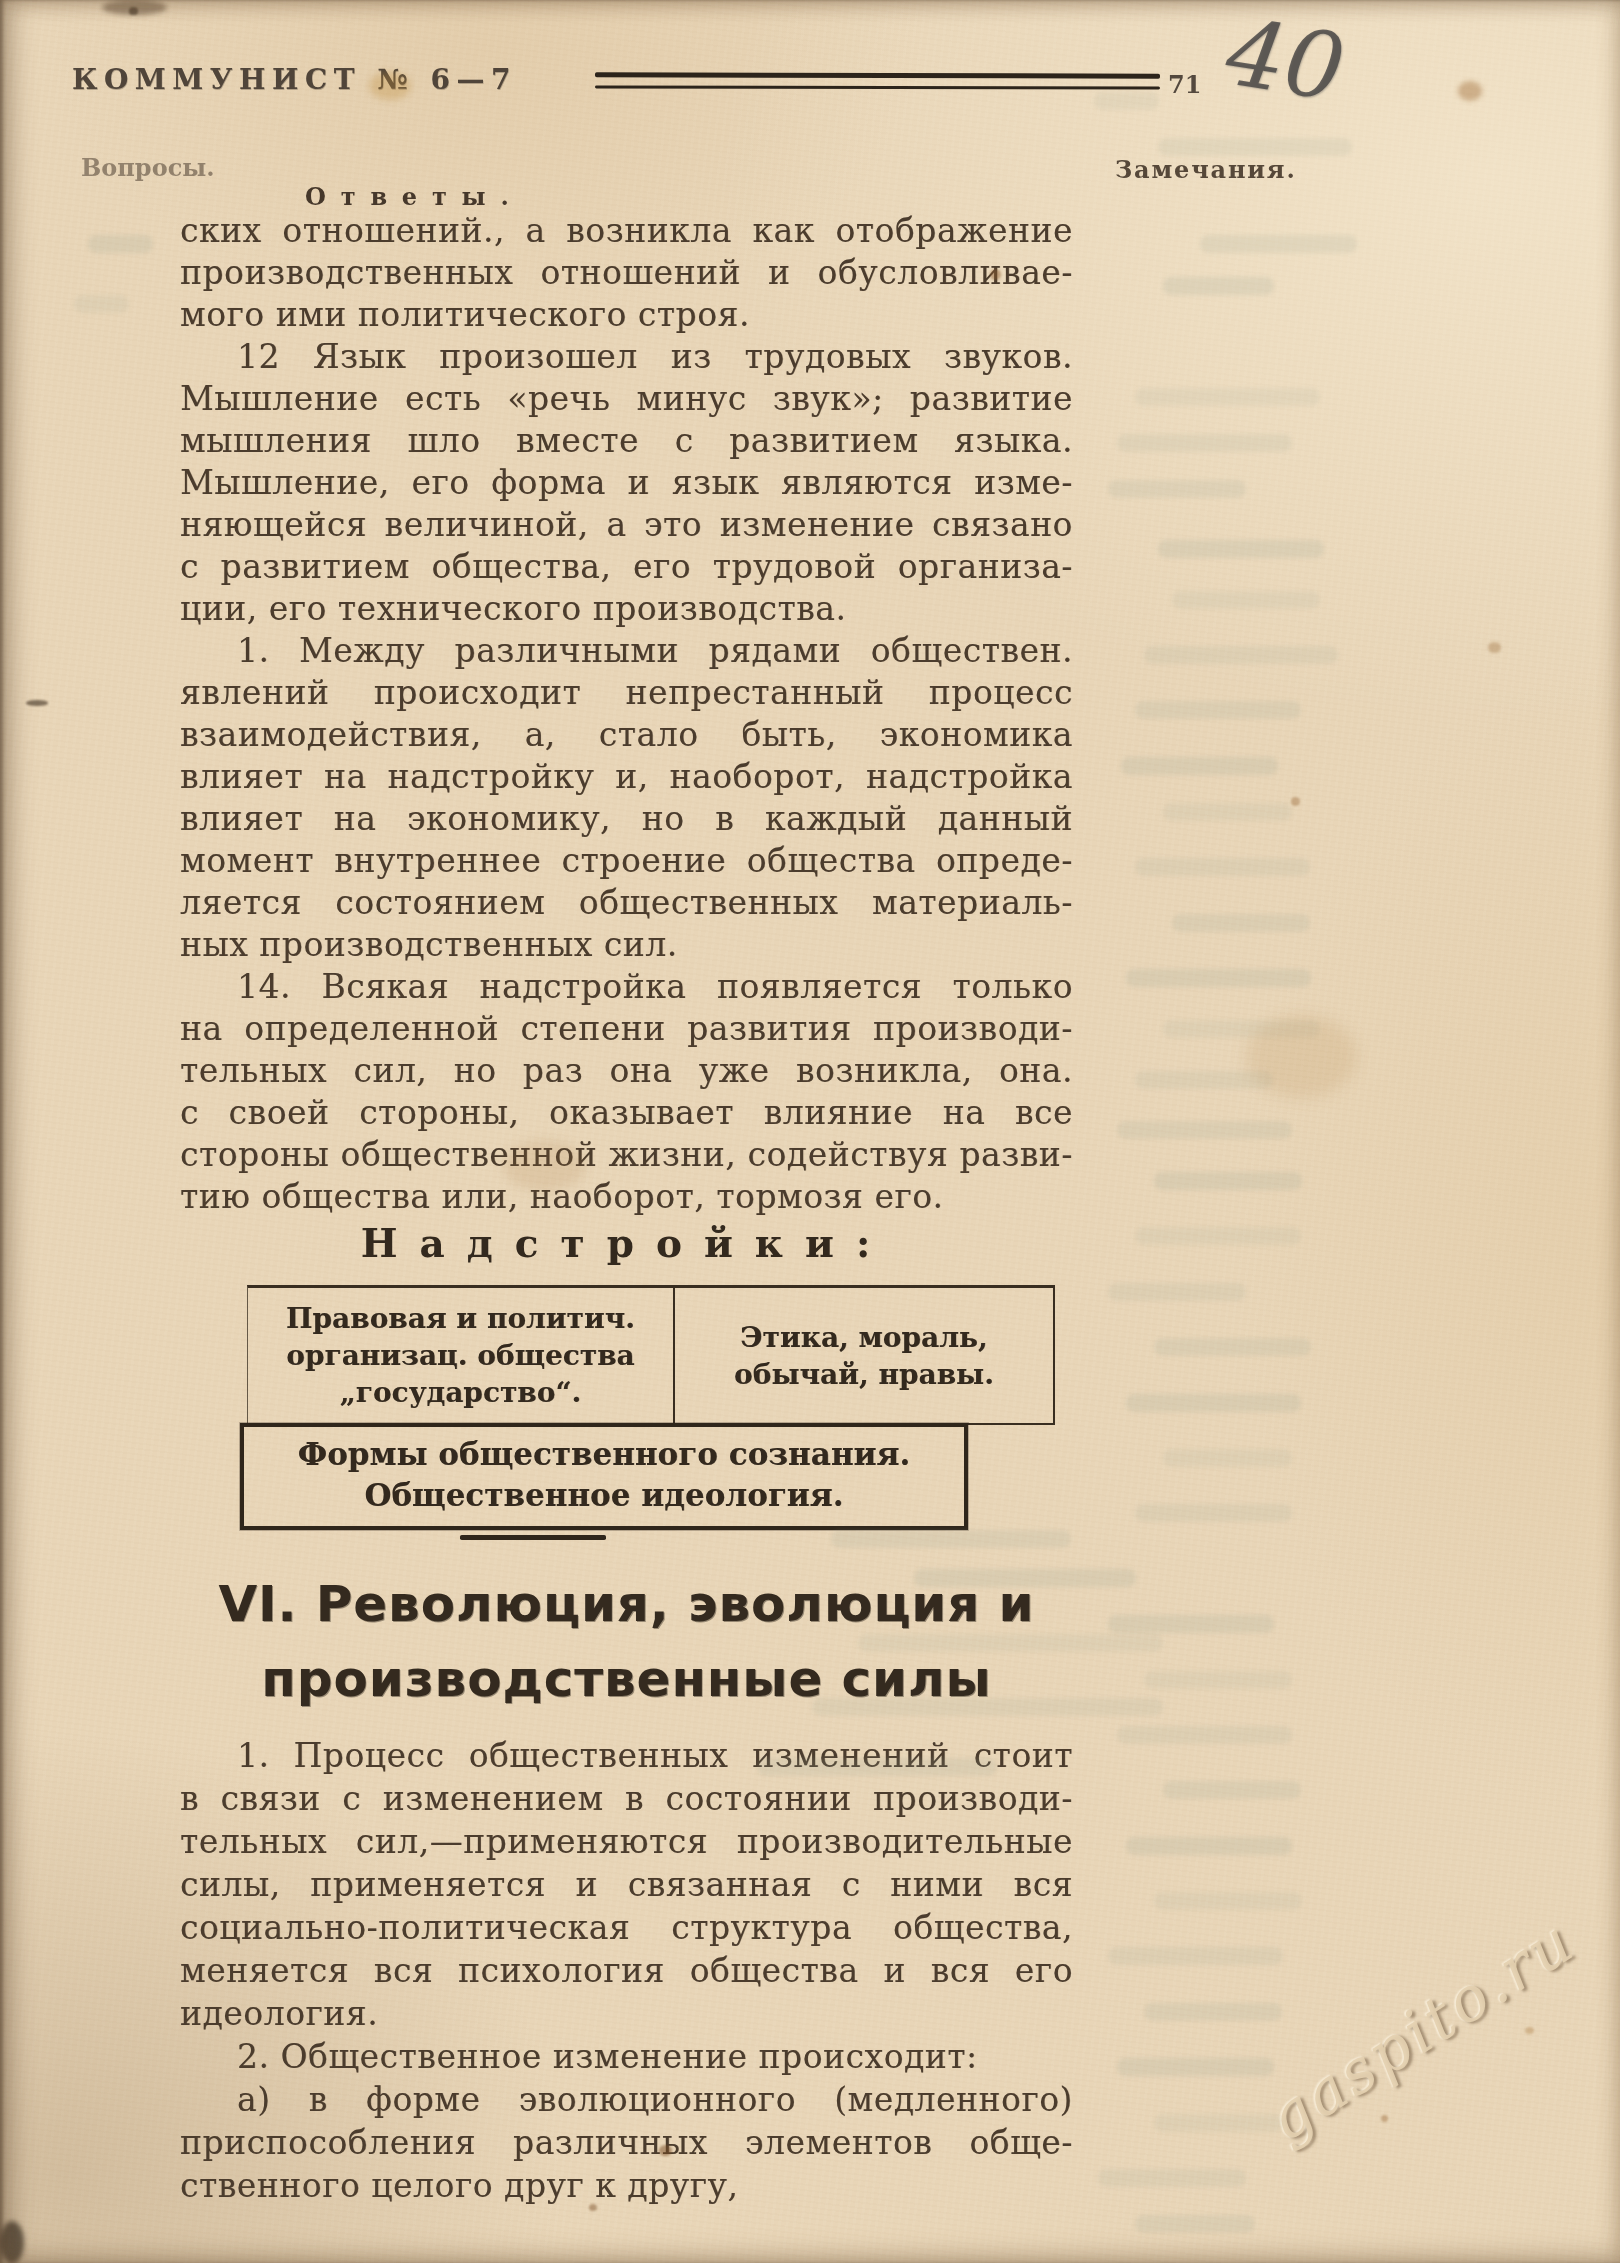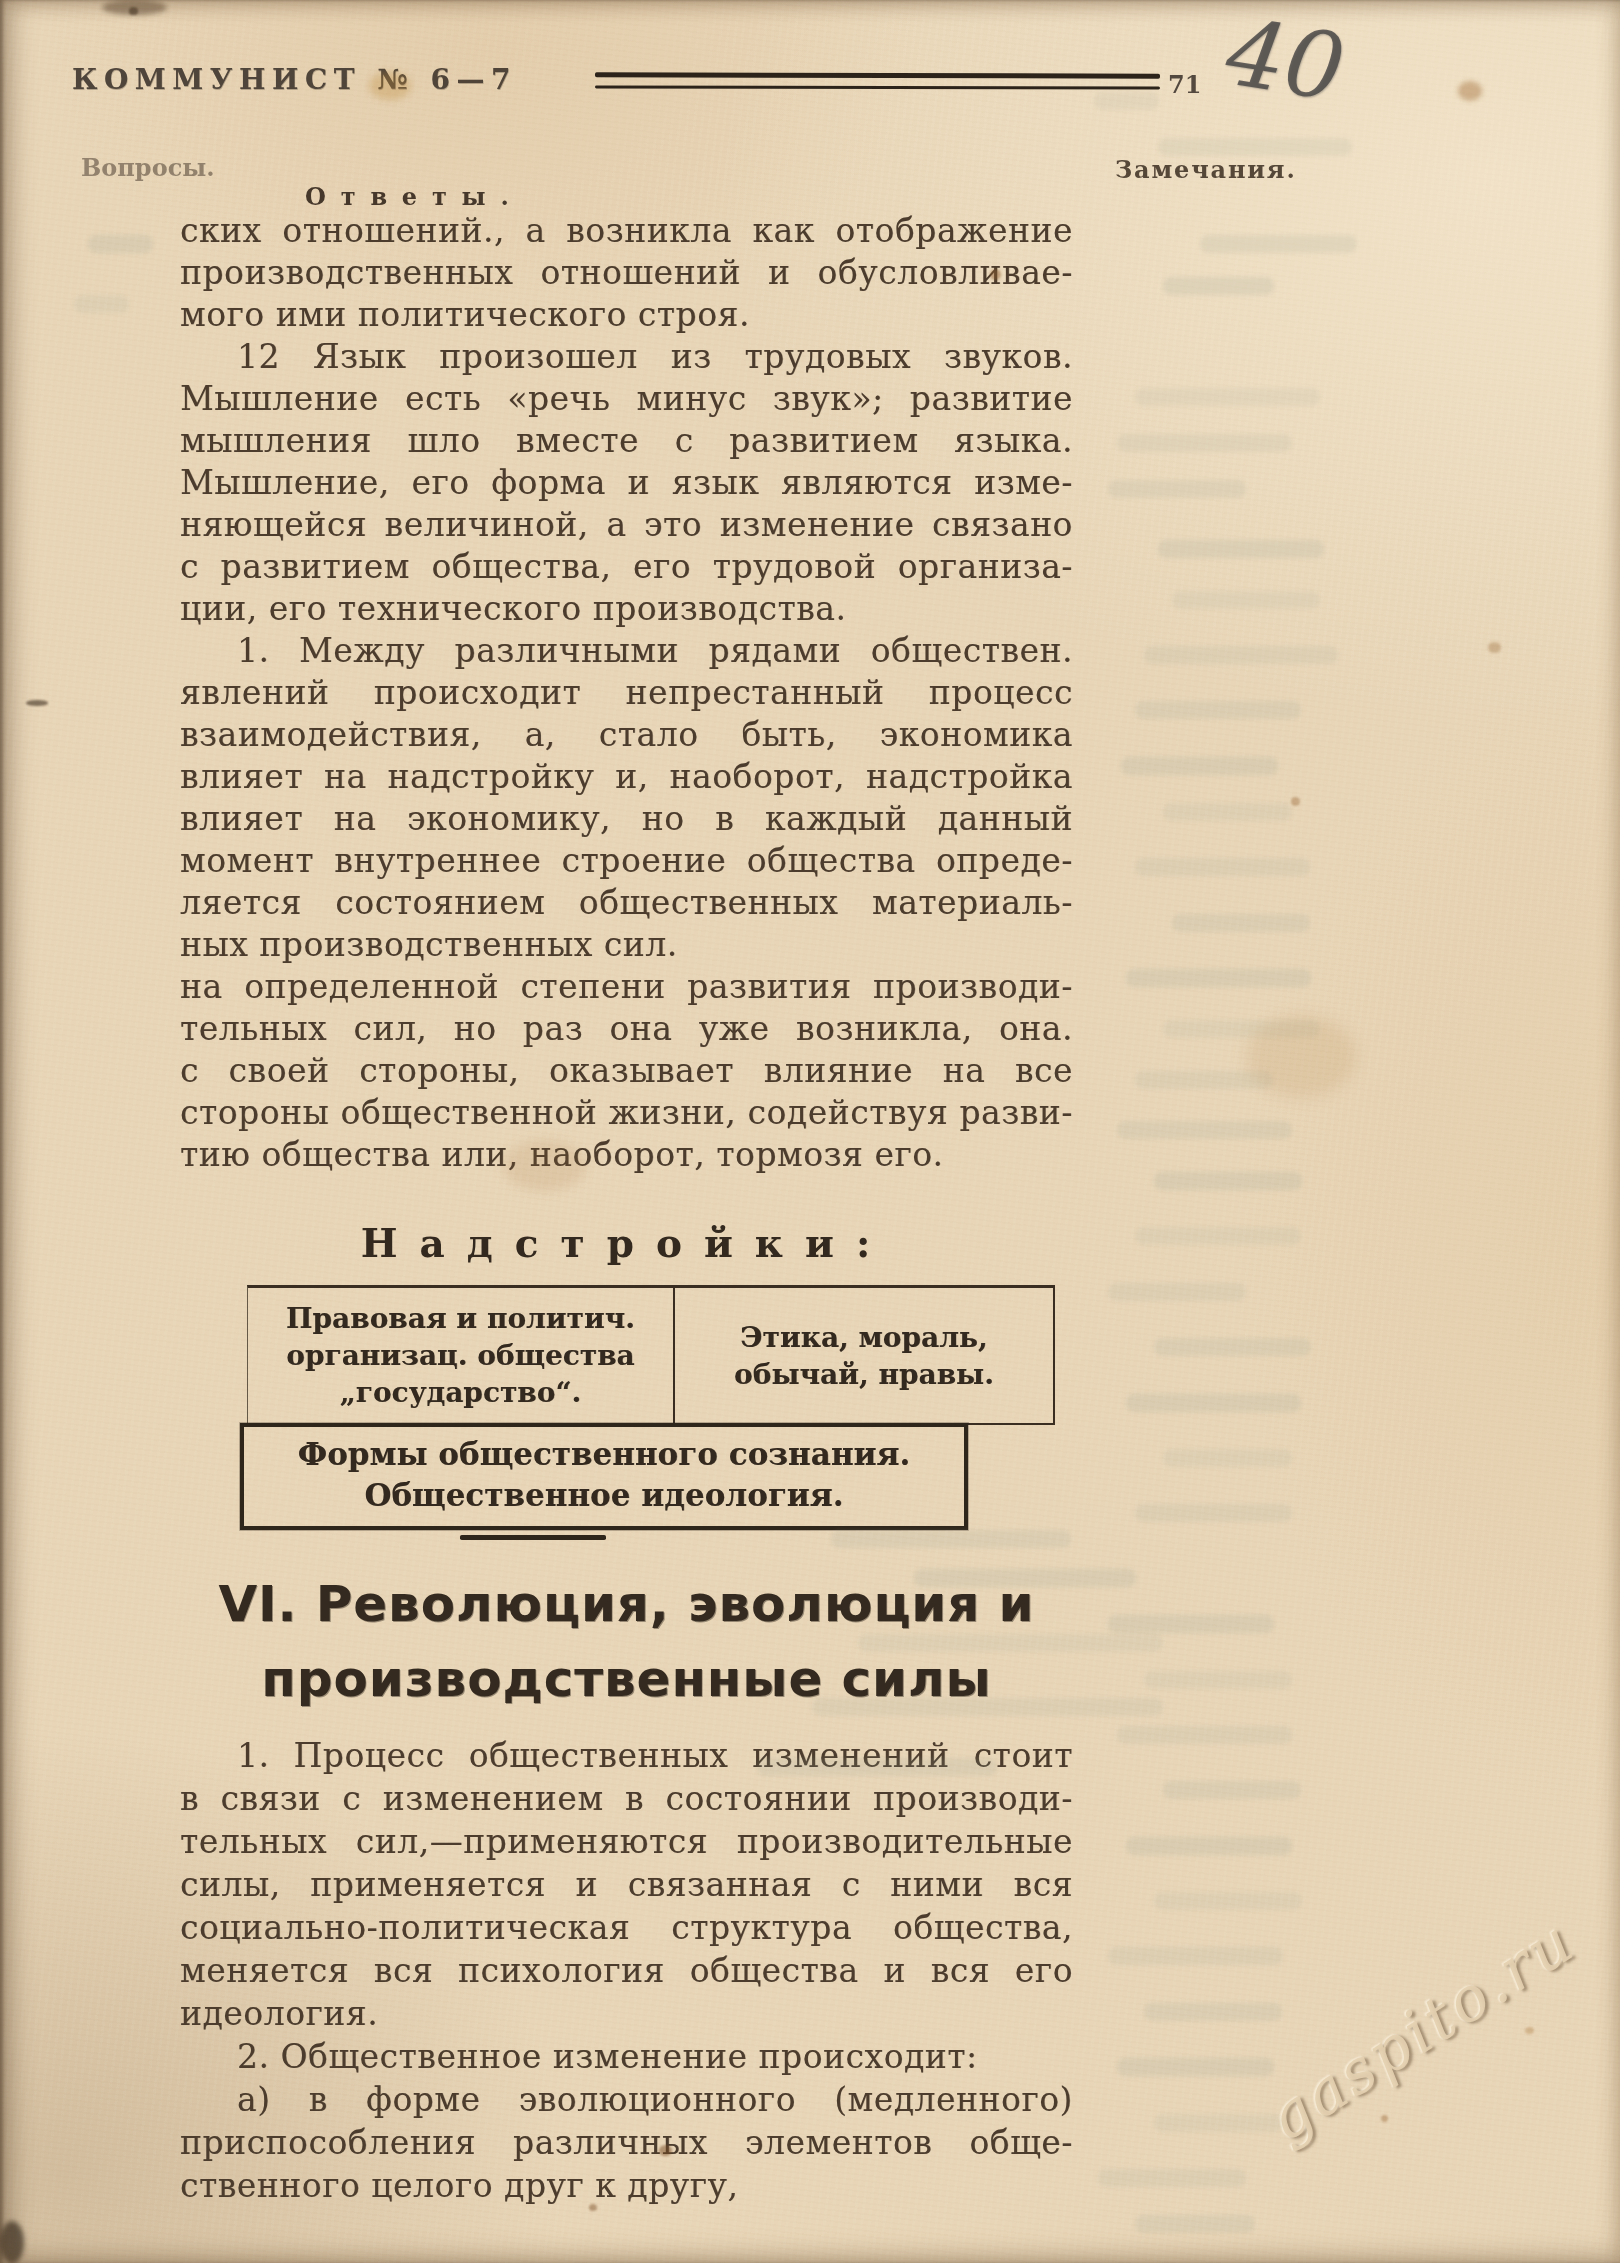--- a/index.html
+++ b/index.html
@@ -118,20 +118,21 @@
       <div class="line">с развитием общества, его трудовой организа-</div>
       <div class="line end">ции, его технического производства.</div>
       <div class="line ind">1. Между различными рядами обществен.</div>
       <div class="line">явлений происходит непрестанный процесс</div>
       <div class="line">взаимодействия, а, стало быть, экономика</div>
       <div class="line">влияет на надстройку и, наоборот, надстройка</div>
       <div class="line">влияет на экономику, но в каждый данный</div>
       <div class="line">момент внутреннее строение общества опреде-</div>
       <div class="line">ляется состоянием общественных материаль-</div>
       <div class="line end">ных производственных сил.</div>
+      <div class="line ind">14. Всякая надстройка появляется только</div>
       <div class="line">на определенной степени развития производи-</div>
       <div class="line">тельных сил, но раз она уже возникла, она.</div>
       <div class="line">с своей стороны, оказывает влияние на все</div>
       <div class="line">стороны общественной жизни, содействуя разви-</div>
       <div class="line end">тию общества или, наоборот, тормозя его.</div>
     </div>
 
   <div class="abs nads-heading">Надстройки:</div>
   <div class="abs nads-table">
     <div class="cell cell-left">

